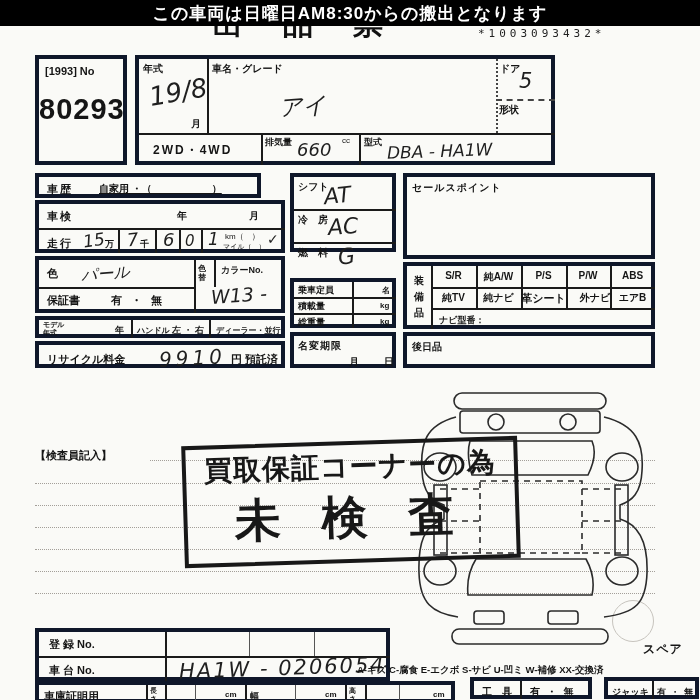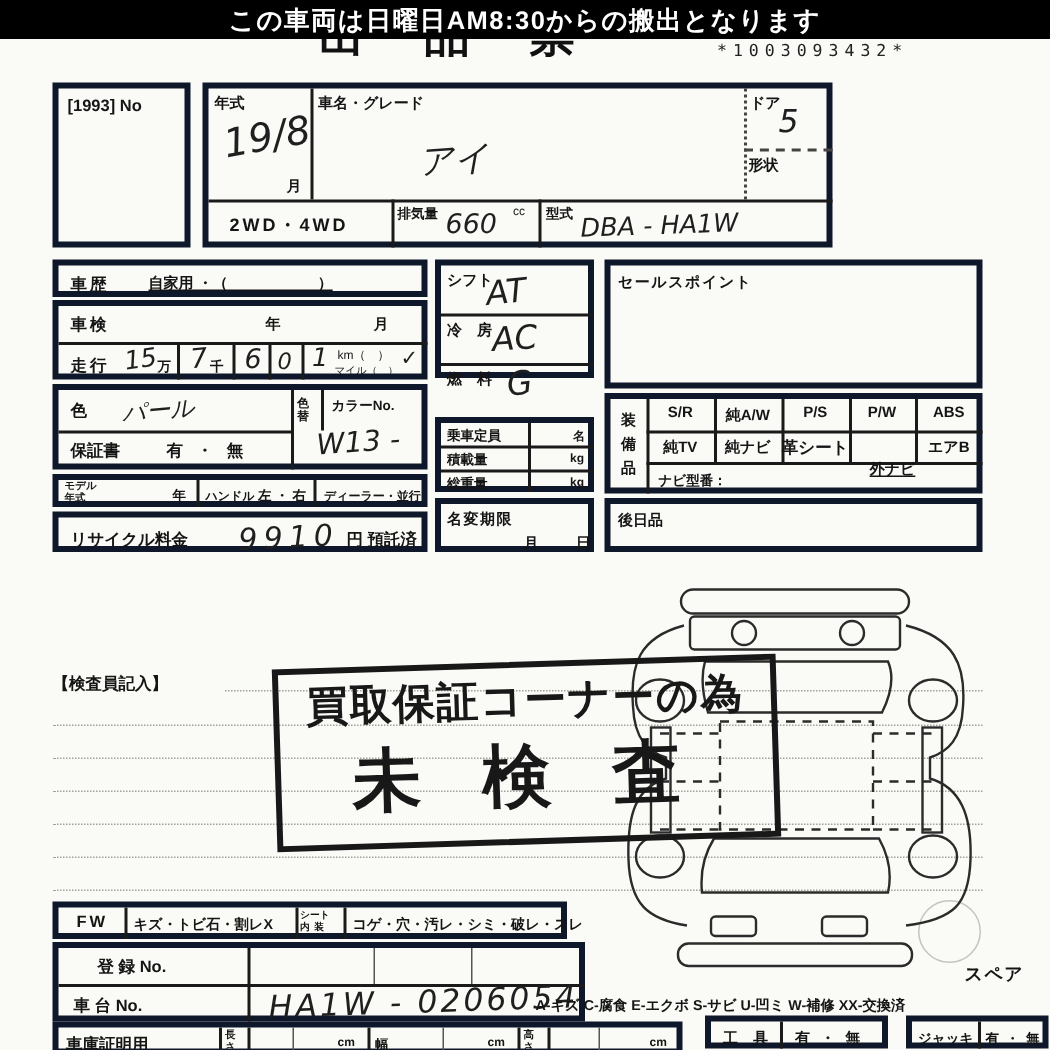--- a/index.html
+++ b/index.html
@@ -43,20 +43,21 @@
   <div class="frag" style="left:283px;">
       <span>品</span>
     </div>
   <div class="frag" style="left:353px;">
       <span>票</span>
     </div>
   <div class="docnum">*1003093432*</div>
 
   <div class="box thick" style="left:35px;top:55px;width:92px;height:110px;">
     <div class="lbl" style="left:6px;top:6px;font-size:11px;">[1993] No</div>
+    <div class="lbl" style="left:0;top:34px;width:84px;text-align:center;font-size:29px;letter-spacing:1px;">80293</div>
   </div>
 
   <div class="box" style="left:135px;top:55px;width:420px;height:110px;">
     <div class="hline" style="left:0;top:74px;width:416px;"></div>
     <div class="vline" style="left:68px;top:0;height:74px;"></div>
     <div class="dotv" style="left:357px;top:0;height:74px;"></div>
     <div class="dash-h" style="left:357px;top:40px;width:59px;"></div>
     <div class="vline" style="left:122px;top:74px;height:32px;"></div>
     <div class="vline" style="left:220px;top:74px;height:32px;"></div>
 
@@ -73,21 +74,21 @@
 
     <div class="lbl" style="left:14px;top:83px;font-size:12px;letter-spacing:2px;">2WD・4WD</div>
     <div class="lbl" style="left:126px;top:77px;font-size:9px;">排気量</div>
     <div class="hw" style="left:158px;top:80px;font-size:18px;">660</div>
     <div class="lbl" style="left:203px;top:77px;font-size:8px;font-weight:normal;">cc</div>
     <div class="lbl" style="left:225px;top:77px;font-size:9px;">型式</div>
     <div class="hw" style="left:248px;top:82px;font-size:17px;transform:rotate(-2deg);">DBA - HA1W</div>
   </div>
 
 
-  <div class="box" style="left:35px;top:173px;width:250px;height:25px;padding-left:44px;">
+  <div class="box" style="left:35px;top:173px;width:226px;height:25px;padding-left:44px;">
     <div class="lbl" style="left:8px;top:5px;font-size:11px;letter-spacing:2px;">車歴</div>
     <div class="lbl" style="left:60px;top:5px;font-size:10px;text-decoration:underline;">自家用 ・（　　　　　　）</div>
   </div>
 
   <div class="box" style="left:35px;top:200px;width:250px;height:53px;">
     <div class="hline" style="left:0;top:24px;width:246px;"></div>
     <div class="lbl" style="left:8px;top:5px;font-size:11px;letter-spacing:2px;">車検</div>
     <div class="lbl" style="left:138px;top:5px;font-size:10px;">年</div>
     <div class="lbl" style="left:210px;top:5px;font-size:10px;">月</div>
 
@@ -184,21 +185,21 @@
     <div class="vline" style="left:159px;top:0;height:42px;"></div>
     <div class="vline" style="left:203px;top:0;height:42px;"></div>
     <div class="eqcell" style="left:24px;top:4px;width:45px;">S/R</div>
     <div class="eqcell" style="left:69px;top:4px;width:45px;">純A/W</div>
     <div class="eqcell" style="left:114px;top:4px;width:45px;">P/S</div>
     <div class="eqcell" style="left:159px;top:4px;width:44px;">P/W</div>
     <div class="eqcell" style="left:203px;top:4px;width:45px;">ABS</div>
     <div class="eqcell" style="left:24px;top:25px;width:45px;">純TV</div>
     <div class="eqcell" style="left:69px;top:25px;width:45px;">純ナビ</div>
     <div class="eqcell" style="left:114px;top:25px;width:45px;font-size:11px;">革シート</div>
-    <div class="eqcell" style="left:159px;top:40px;width:58px;text-decoration:underline;">外ナビ</div>
+    <div class="eqcell" style="left:159px;top:25px;width:58px;">外ナビ</div>
     <div class="eqcell" style="left:203px;top:25px;width:45px;">エアB</div>
     <div class="lbl" style="left:32px;top:48px;font-size:9px;">ナビ型番：</div>
   </div>
 
   <div class="box" style="left:403px;top:332px;width:252px;height:36px;">
     <div class="lbl" style="left:5px;top:4px;font-size:10px;">後日品</div>
   </div>
 
   <div class="lbl" style="left:35px;top:448px;font-size:11px;z-index:2;">【検査員記入】</div>
   <div class="rule" style="left:150px;top:460px;width:505px;"></div>
@@ -236,37 +237,25 @@
   </div>
 
   <div class="stamp">
     <div class="l1">買取保証コーナーの為</div>
     <div class="l2">未 検 査</div>
   </div>
 
   <div class="abs" style="left:612px;top:600px;width:40px;height:40px;border:1px solid #c7c4be;border-radius:50%;"></div>
   <div class="lbl" style="left:643px;top:641px;font-size:12px;letter-spacing:1px;">スペア</div>
 
-  <div class="box" style="left:35px;top:601px;width:343px;height:25px;">
-    <div class="lbl" style="left:12px;top:4px;font-size:11px;letter-spacing:2px;">FW</div>
-    <div class="vline" style="left:44px;top:0;height:21px;"></div>
-    <div class="lbl" style="left:50px;top:5px;font-size:9.5px;">キズ・トビ石・割レX</div>
-    <div class="vline" style="left:158px;top:0;height:21px;"></div>
-    <div class="lbl" style="left:161px;top:2px;font-size:6.5px;line-height:8px;">
-      <span>シート</span><br>
-      <span style="letter-spacing:3px;">内装</span>
-    </div>
-    <div class="vline" style="left:190px;top:0;height:21px;"></div>
-    <div class="lbl" style="left:196px;top:5px;font-size:9.5px;">コゲ・穴・汚レ・シミ・破レ・スレ</div>
-  </div>
 
   <div class="box" style="left:35px;top:628px;width:355px;height:53px;">
     <div class="hline" style="left:0;top:24px;width:351px;"></div>
     <div class="vline" style="left:126px;top:0;height:49px;"></div>
-    <div class="lbl" style="left:26px;top:5px;font-size:11px;">登 録 No.</div>
+    <div class="lbl" style="left:10px;top:5px;font-size:11px;">登 録 No.</div>
     <div class="vthin" style="left:210px;top:0;height:24px;"></div>
     <div class="vthin" style="left:275px;top:0;height:24px;"></div>
     <div class="lbl" style="left:10px;top:31px;font-size:11px;">車 台 No.</div>
     <div class="hw" style="left:140px;top:24px;font-size:21px;letter-spacing:2px;transform:rotate(-2deg);">HA1W - 0206054</div>
   </div>
 
   <div class="box" style="left:35px;top:681px;width:420px;height:22px;">
     <div class="lbl" style="left:5px;top:4px;font-size:11px;">車庫証明用</div>
     <div class="vline" style="left:107px;top:0;height:19px;"></div>
     <div class="stack" style="left:111px;top:2px;width:8px;font-size:7px;line-height:8px;">長さ</div>

